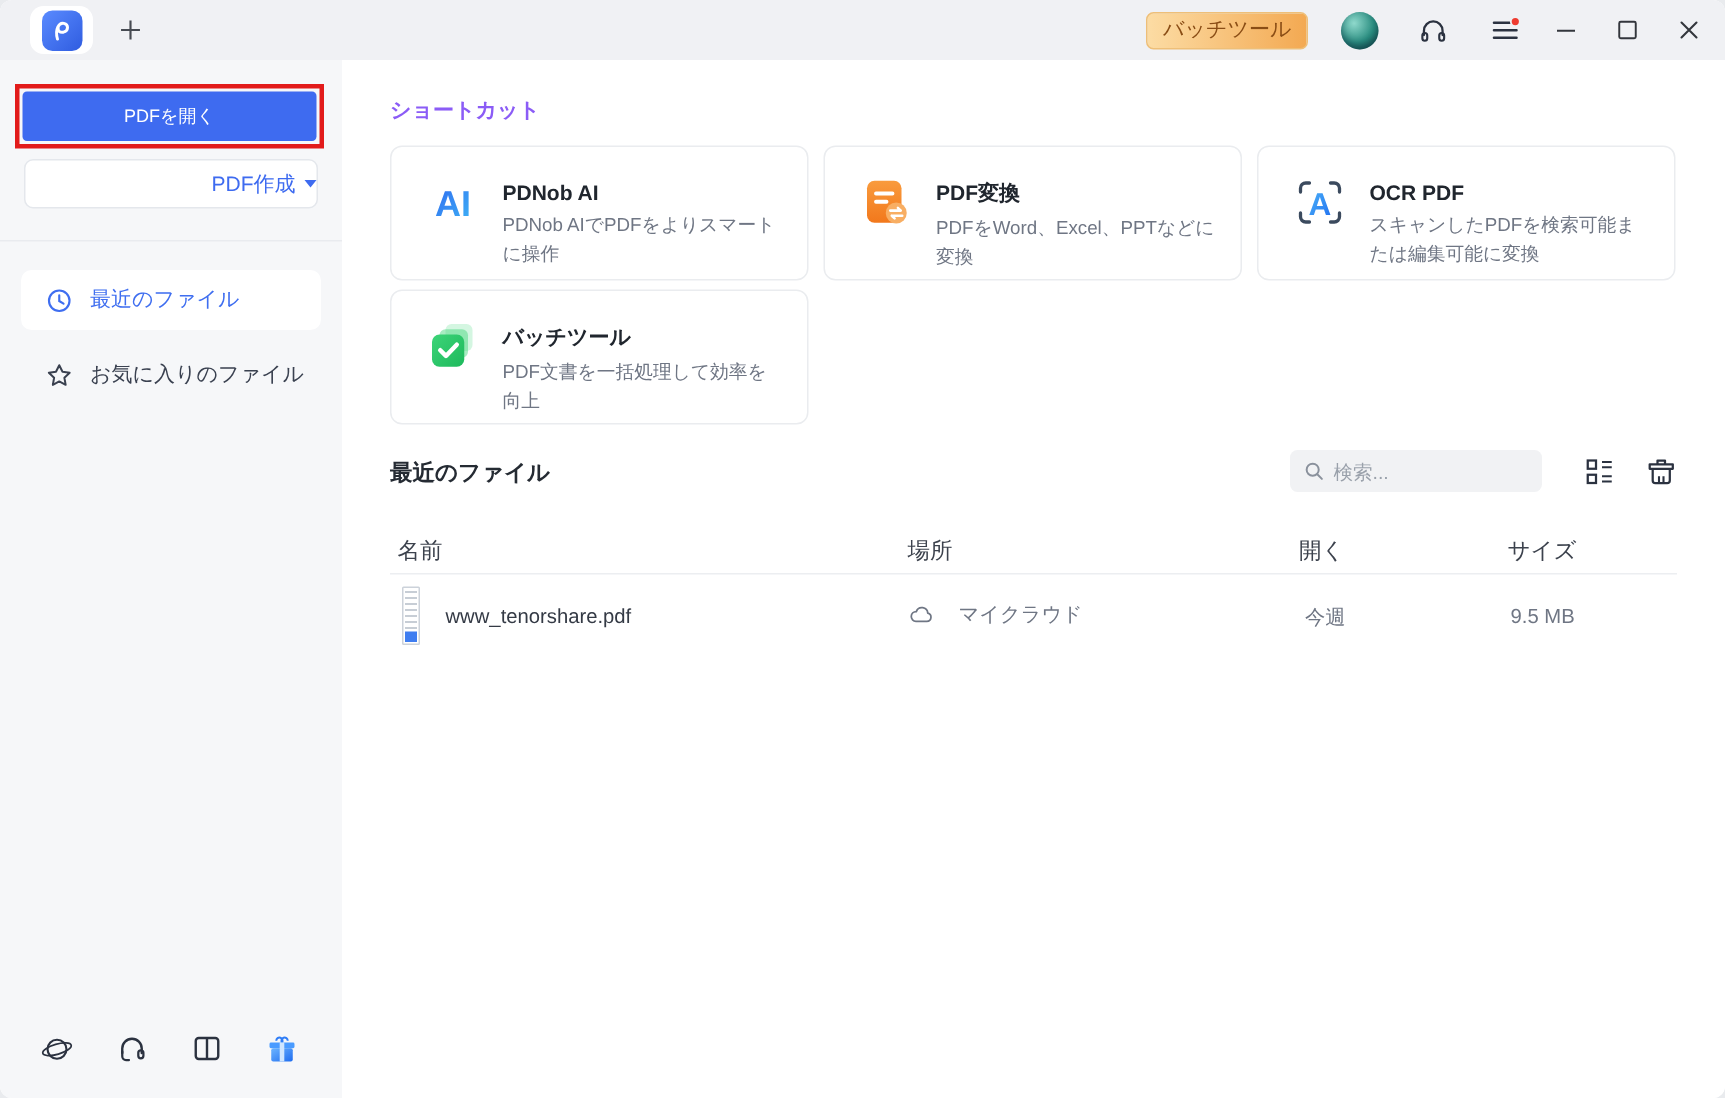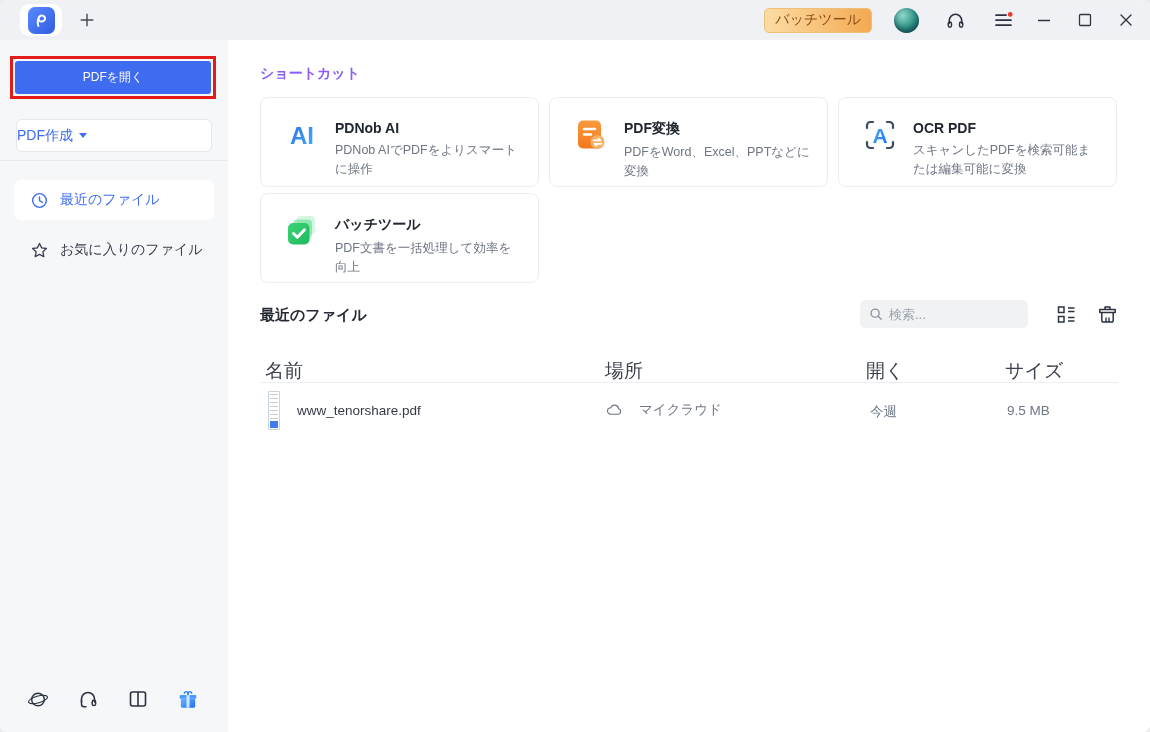--- a/index.html
+++ b/index.html
@@ -16,21 +16,21 @@
   .buy { height:25px; padding:0 10px; border:1px solid #eebf78; border-radius:5px; background:linear-gradient(90deg,#fcdca4,#f3a952); color:#8a4d15; font-size:14px; font-family:inherit; cursor:pointer; }
   .avatar { width:25px; height:25px; border-radius:50%; margin-left:22px; background:radial-gradient(circle at 35% 30%,#8fd9cc,#2a8d80 55%,#134f49 95%); box-shadow:inset 0 -3px 5px rgba(10,40,60,.45); }
   .icon-btn { width:24px; height:24px; margin-left:24px; display:flex; align-items:center; justify-content:center; position:relative; cursor:pointer; color:#2b3240; }
   .winctl { width:24px; height:24px; margin-left:17px; display:flex; align-items:center; justify-content:center; cursor:pointer; color:#33363c; }
 
   
   .sidebar { position:absolute; left:0; top:40px; width:228px; height:692px; background:#f6f7f9; }
   .side-top { position:absolute; left:0; top:0; width:228px; height:121px; border-bottom:1px solid #e9ebef; }
   .red-annotation { position:absolute; left:10px; top:16px; width:206px; height:43px; border:3px solid #e21b1b; }
   .open-pdf { position:absolute; left:2px; top:2px; width:196px; height:33px; background:#3e6bf0; color:#fff; border:none; border-radius:3px; font-size:12px; font-family:inherit; cursor:pointer; }
-  .create-pdf { position:absolute; left:16px; top:66px; width:196px; height:33px; background:#fff; color:#3e6bf0; border:1px solid #e4e7ec; border-radius:6px; font-size:14px; font-family:inherit; cursor:pointer; display:flex; align-items:center; justify-content:flex-start; gap:6px;margin-top:13px; }
+  .create-pdf { position:absolute; left:16px; top:66px; width:196px; height:33px; background:#fff; color:#3e6bf0; border:1px solid #e4e7ec; border-radius:6px; font-size:14px; font-family:inherit; cursor:pointer; display:flex; align-items:center; justify-content:flex-end; gap:6px; }
   .caret { width:0; height:0; border-left:4.5px solid transparent; border-right:4.5px solid transparent; border-top:5.5px solid #3e6bf0; display:inline-block; }
   .nav { position:absolute; left:0; top:140px; width:228px; }
   .nav-item { margin:0 14px 8px 14px; height:40px; border-radius:7px; display:flex; align-items:center; padding-left:16px; gap:11px; font-size:14px; color:#3a4150; cursor:pointer; }
   .nav-item.active { background:#fff; color:#3f6ef0; }
   .nav-item .nicon { display:flex; width:19px; height:19px; }
   .nav-item:nth-child(2) { margin-top:10px; }
   .side-footer { position:absolute; left:27px; bottom:22px; display:flex; gap:28px; align-items:center; }
   .sf-icon { width:22px; height:22px; display:flex; align-items:center; justify-content:center; color:#2b3240; cursor:pointer; }
 
   
@@ -45,21 +45,21 @@
   .recent-head { position:relative; margin-top:17px; width:858px; height:30px; }
   .recent-title { position:absolute; left:0; top:6px; font-size:15px; font-weight:bold; color:#252b33; }
   .searchbox { position:absolute; left:600px; top:0; width:168px; height:28px; background:#f1f2f4; border-radius:5px; display:flex; align-items:center; padding-left:9px; gap:6px; }
   .searchbox input { border:none; outline:none; background:transparent; font-size:13px; color:#3a4150; width:130px; font-family:inherit; }
   .searchbox input::placeholder { color:#9aa1ab; }
   .tool-icon { position:absolute; top:4px; width:21px; height:21px; color:#2b3240; cursor:pointer; }
   .tool-view { left:796px; }
   .tool-trash { left:837px; }
 
   .table { position:relative; margin-top:22px; width:858px; }
-  .thead { position:relative; height:30px; font-size:19px; color:#3c424d; }
+  .thead { position:relative; height:30px; font-size:15px; color:#3c424d; }
   .th { position:absolute; top:6px; }
   .th-name { left:5px; } .th-loc { left:345px; } .th-open { left:606px; } .th-size { left:745px; }
   .tdivider { height:1px; background:#eceef1; width:858px; }
   .trow { position:relative; height:56px; font-size:13.5px; cursor:pointer; }
   .td { position:absolute; top:20px; }
   .td-name { left:37px; color:#343a45; }
   .td-loc { left:346px; color:#6f7684; display:flex; align-items:center; gap:16px; top:18px; }
   .td-open { left:610px; color:#6f7684; }
   .td-size { left:747px; color:#6f7684; }
   .thumb { position:absolute; left:8px; top:8px; width:12px; height:39px; border:1px solid #ccd2da; background:#fff; border-radius:1px; overflow:hidden; }

